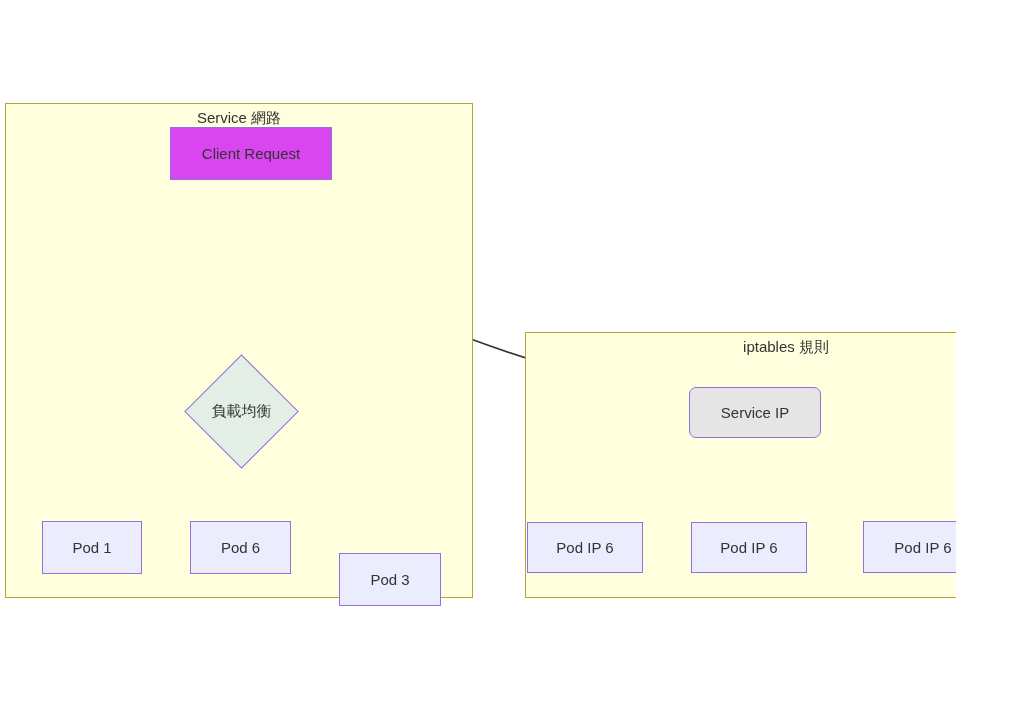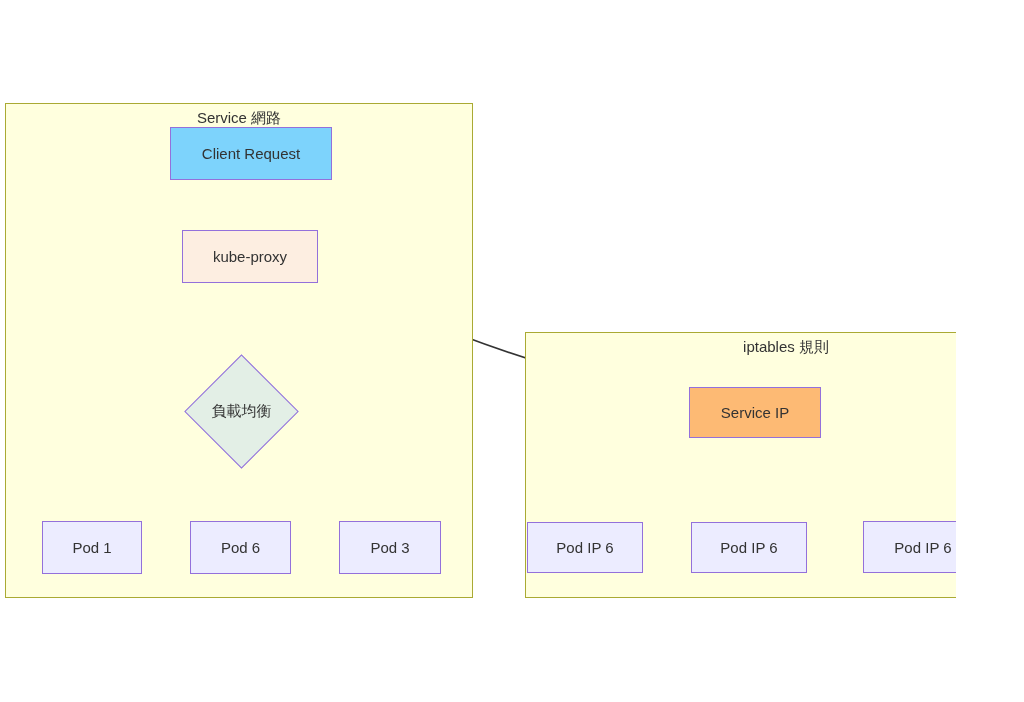--- a/index.html
+++ b/index.html
@@ -69,46 +69,43 @@
   </svg>
 
   <div class="cluster" id="cluster-service-network" style="background: rgb(255, 255, 222); border-color: rgb(170, 170, 51);">
     <div class="cluster-title">Service 網路</div>
   </div>
 
   <div class="cluster" id="cluster-iptables" style="background: rgb(255, 255, 222); border-color: rgb(170, 170, 51); margin-left: 32px;">
     <div class="cluster-title">iptables 規則</div>
   </div>
 
-  <div class="node" id="n-client-request" style="background: #7dd3fc; border-color: rgb(147, 112, 219);">
+  <div class="node" id="n-client-request" style="background: #d946ef; border-color: rgb(147, 112, 219);">
     <span>Client Request</span>
   </div>
 
-  <div class="node" id="n-kube-proxy" style="background: rgb(253, 238, 225); border-color: rgb(147, 112, 219);">
-    <span>kube-proxy</span>
-  </div>
 
   <div class="diamond-wrap">
     <div class="diamond-shape" style="background: rgb(227, 239, 230); border-color: rgb(147, 112, 219);"></div>
     <div class="diamond-label">負載均衡</div>
   </div>
 
   <div class="node" id="n-pod-1" style="background: rgb(236, 236, 255); border-color: rgb(147, 112, 219);">
     <span>Pod 1</span>
   </div>
 
   <div class="node" id="n-pod-2" style="background: rgb(236, 236, 255); border-color: rgb(147, 112, 219);">
     <span>Pod 6</span>
   </div>
 
-  <div class="node" id="n-pod-3" style="background: rgb(236, 236, 255); border-color: rgb(147, 112, 219);">
+  <div class="node" id="n-pod-3" style="background: rgb(236, 236, 255); border-color: rgb(147, 112, 219); margin-top: 32px;">
     <span>Pod 3</span>
   </div>
 
-  <div class="node" id="n-service-ip" style="background: #fdba74; border-color: rgb(147, 112, 219);">
+  <div class="node" id="n-service-ip" style="background: #e5e5e5; border-color: rgb(147, 112, 219); border-radius: 7px;">
     <span>Service IP</span>
   </div>
 
   <div class="node" id="n-pod-ip-1" style="background: rgb(236, 236, 255); border-color: rgb(147, 112, 219);">
     <span>Pod IP 6</span>
   </div>
 
   <div class="node" id="n-pod-ip-2" style="background: rgb(236, 236, 255); border-color: rgb(147, 112, 219);">
     <span>Pod IP 6</span>
   </div>

